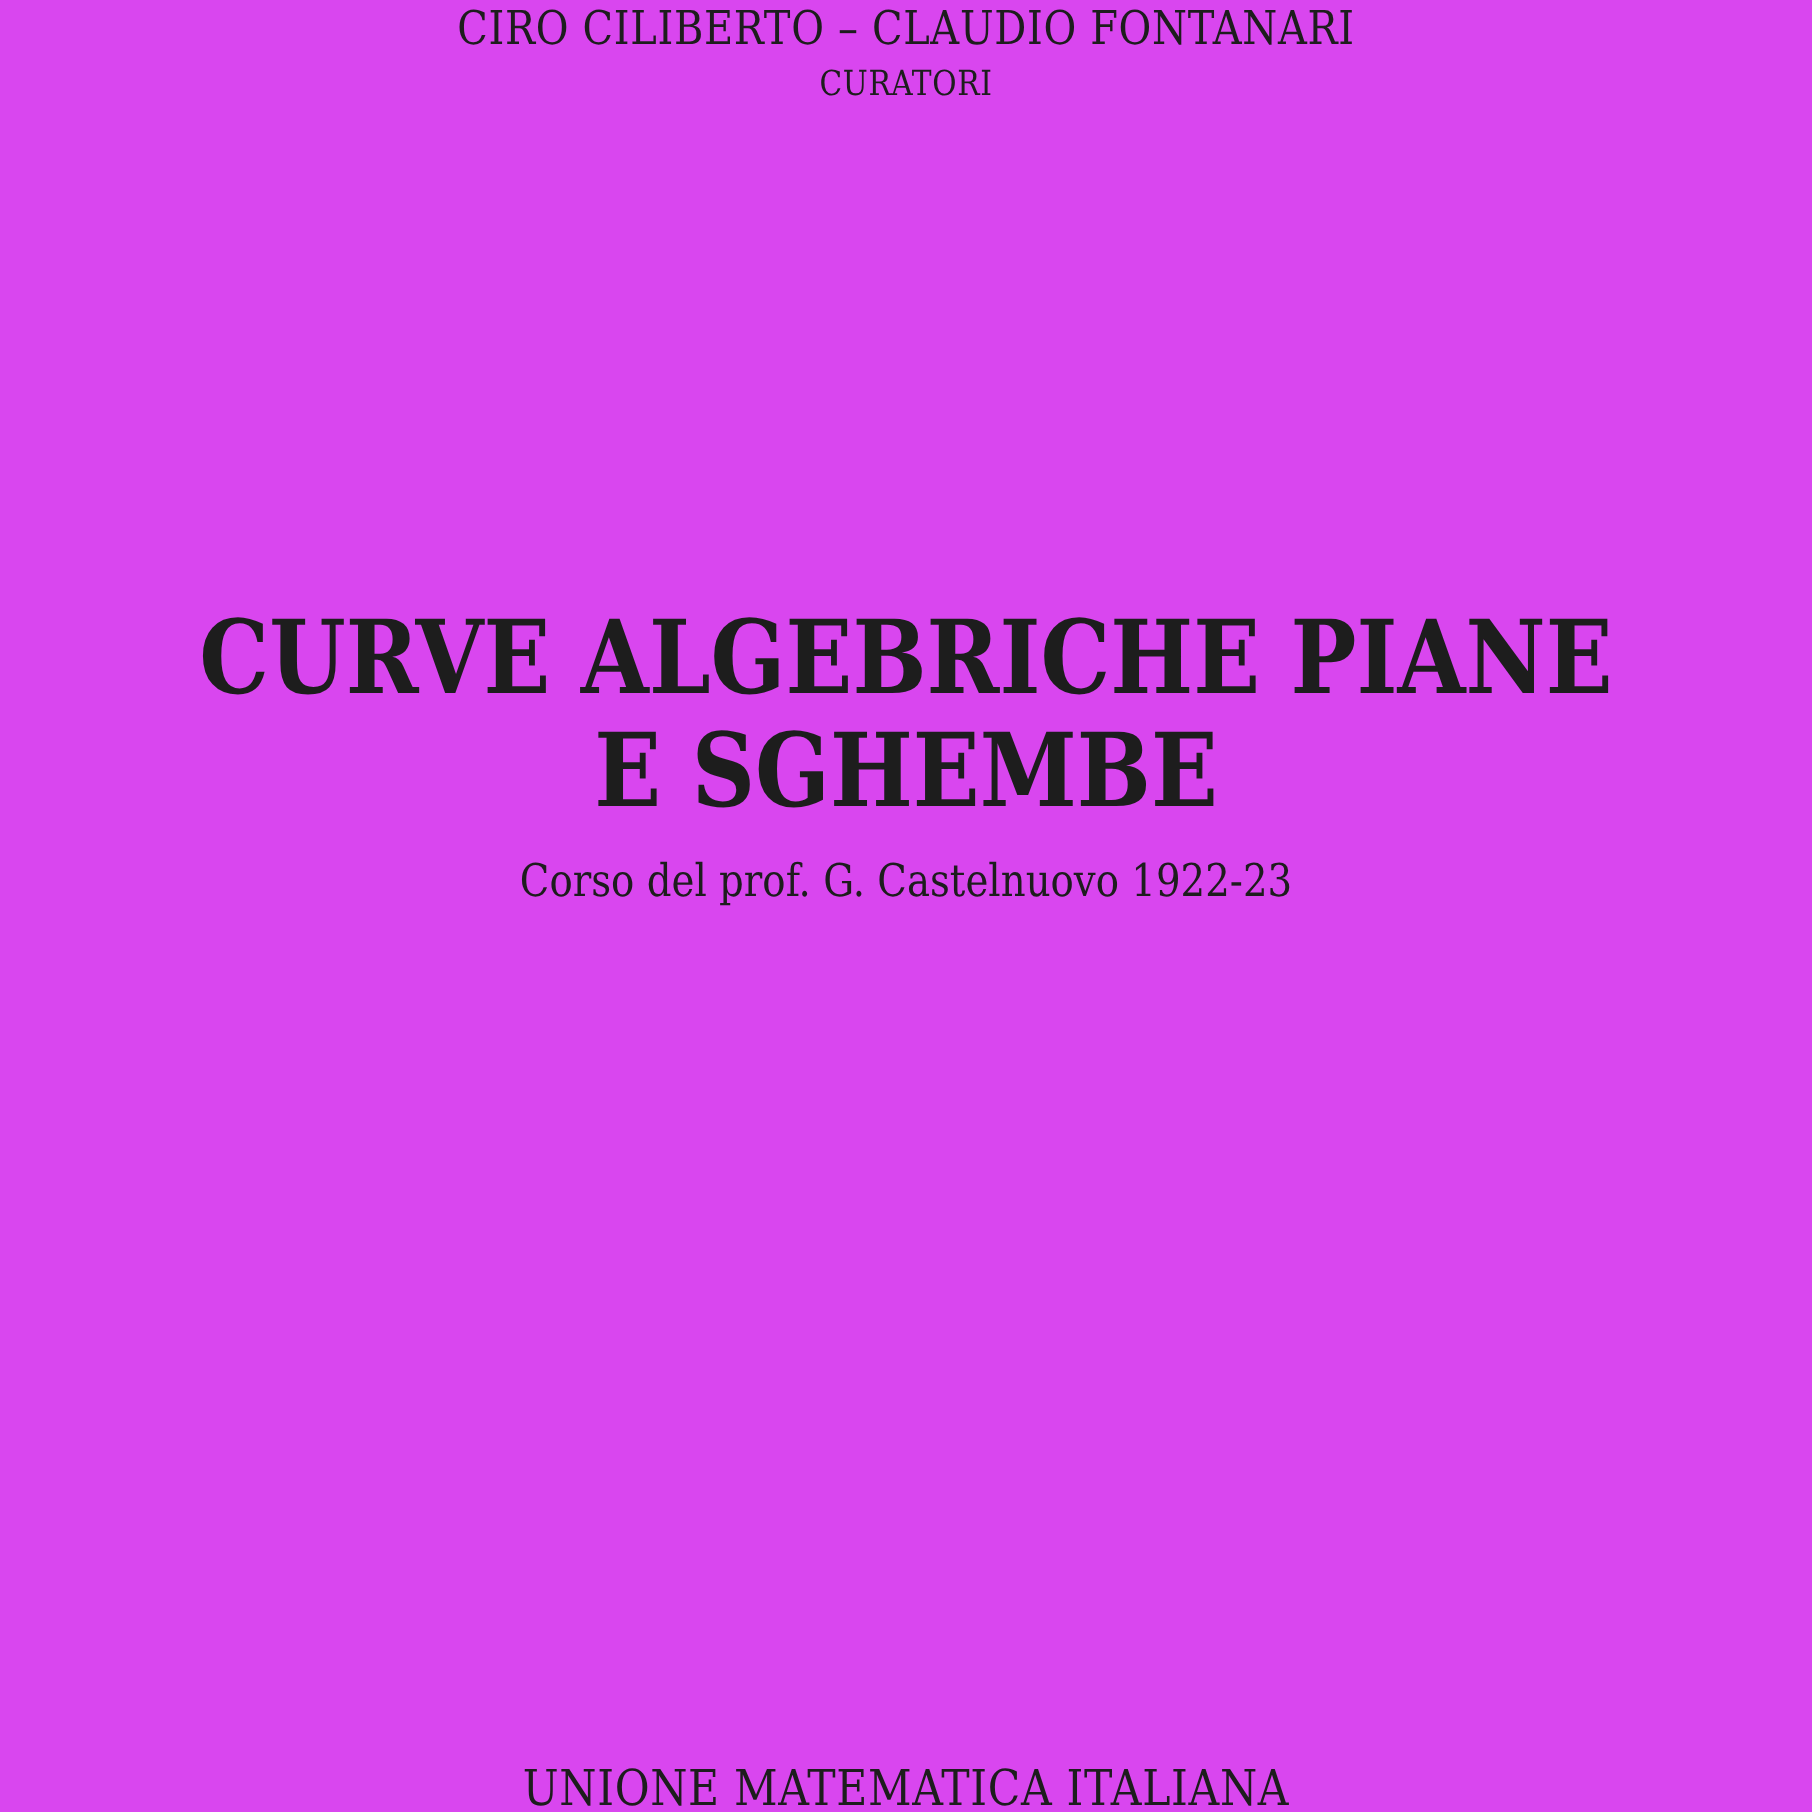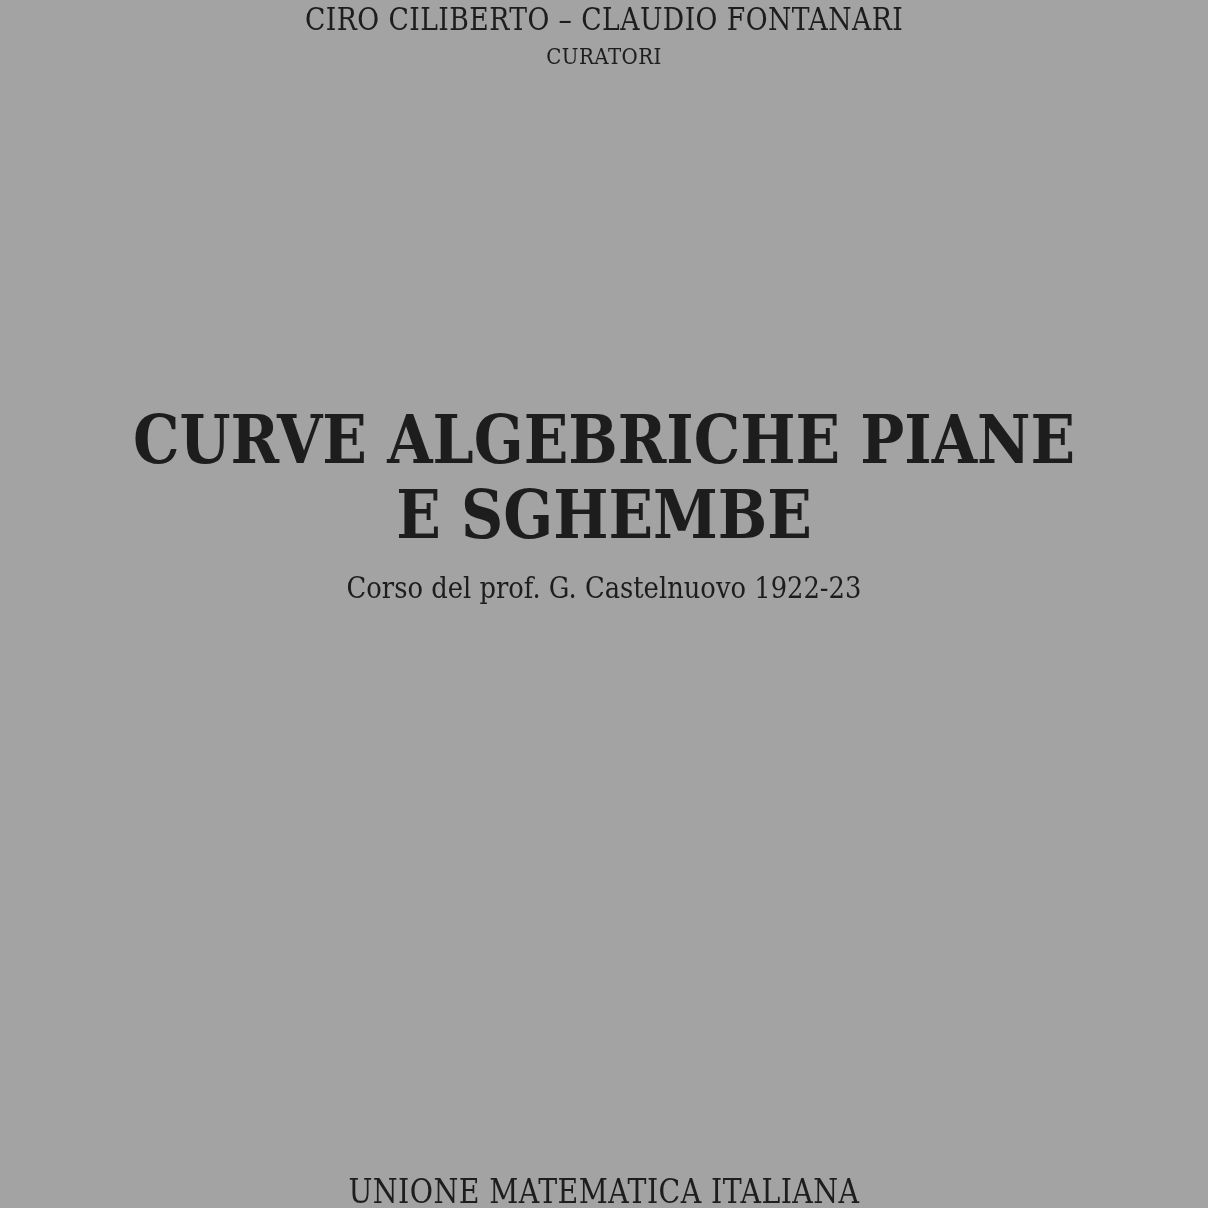--- a/index.html
+++ b/index.html
@@ -4,21 +4,21 @@
 <style>
   html, body {
     margin: 0;
     padding: 0;
     background: #ffffff;
   }
   .page {
     position: relative;
     width: 1208px;
     height: 1208px;
-    background: #a3a3a3;
+    background: #d946ef;
     overflow: hidden;
     font-family: "DejaVu Serif", "Liberation Serif", serif;
     color: #1d1d1d;
   }
   .line {
     position: absolute;
     left: 0;
     width: 100%;
     text-align: center;
     white-space: nowrap;

